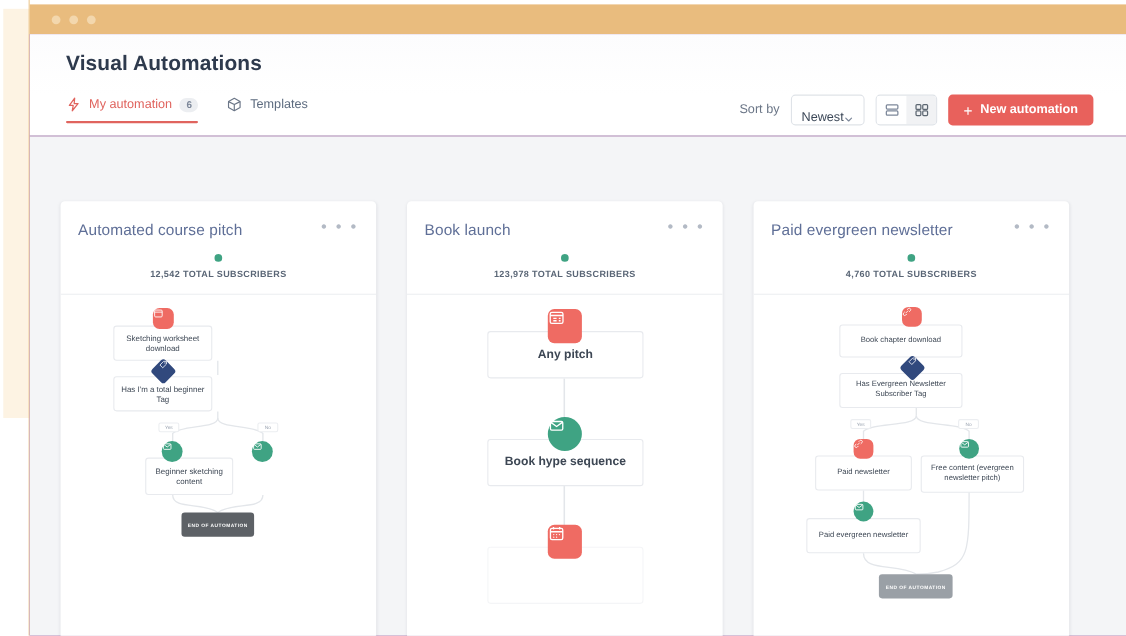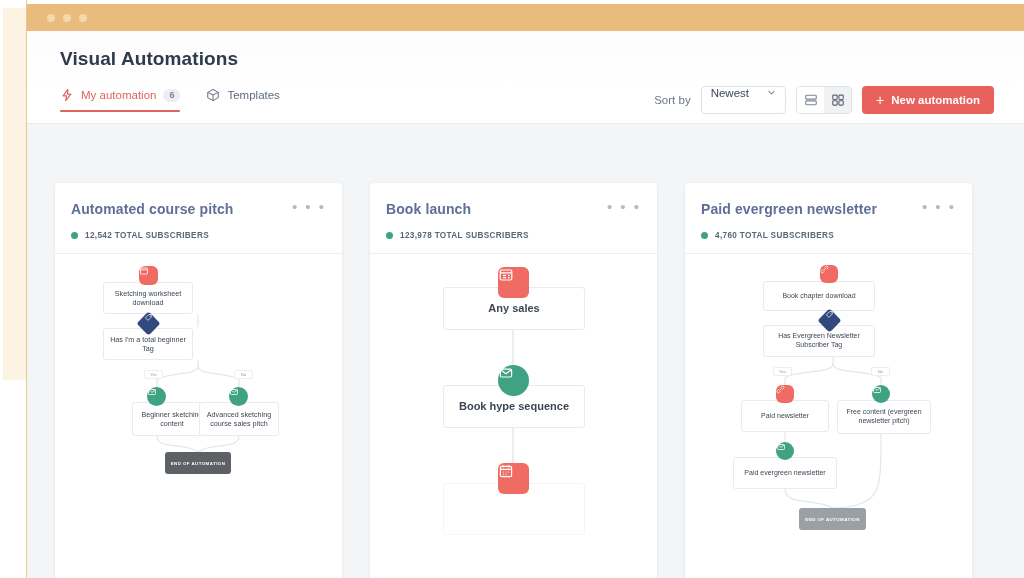--- a/index.html
+++ b/index.html
@@ -58,21 +58,21 @@
   }
   .tab-icon { width: 14px; height: 14px; display: block; }
   .tab-badge {
     background: #eceef1; color: #7c8799; border-radius: 9px;
     font-size: 9px; padding: 2px 6px; line-height: 1; font-weight: 600;
   }
 
   .toolbar { position: absolute; right: 30px; top: 55px; display: flex; align-items: center; gap: 10px; }
   .sortby-label { font-size: 11.5px; color: #6b7687; }
   .select {
-    display: flex; align-items: flex-start; gap: 18px;
+    display: flex; align-items: flex-end; 
     border: 1px solid #dfe3e8; border-radius: 4px;
     height: 28px; padding: 0 9px; background: #fff;
     font-size: 11.5px; color: #3c4858; cursor: pointer;
   }
   .chev { width: 9px; height: 9px; }
   .viewtoggle {
     display: flex; border: 1px solid #dfe3e8; border-radius: 4px;
     height: 28px; overflow: hidden; background: #fff;
   }
   .vt-btn {
@@ -94,23 +94,23 @@
     background: #f4f5f7;
   }
   .cards { position: absolute; left: 28px; top: 59px; display: flex; gap: 28px; }
   .card {
     width: 287px; height: 413px; background: #ffffff;
     border-radius: 4px; box-shadow: 0 1px 3px rgba(30,40,60,.10);
     overflow: hidden; display: flex; flex-direction: column;
   }
   .card-head { padding: 18px 16px 13px 16px; border-bottom: 1px solid #edeff2; }
   .card-title-row { display: flex; align-items: flex-start; justify-content: space-between; }
-  .card-title { font-size: 14px; font-weight: 700; color: #5f6f97; letter-spacing: .1px; }
+  .card-title { font-size: 14px; font-weight: 400; color: #5f6f97; letter-spacing: .1px; }
   .ellipsis { color: #b3bac5; font-size: 15px; letter-spacing: 2px; line-height: 12px; cursor: pointer; }
-  .card-meta { display: flex; align-items: center; gap: 7px; margin-top: 14px; }
+  .card-meta { display: flex; align-items: center; gap: 7px; margin-top: 14px; flex-direction: column; }
   .status-dot { width: 7px; height: 7px; border-radius: 50%; background: #3fa383; }
   .card-meta-text { font-size: 8.2px; color: #5a6676; letter-spacing: .35px; font-weight: 600; }
 
   .card-body { position: relative; flex: 1; overflow: hidden; }
   .flow { position: absolute; inset: 0; }
   .flow svg { position: absolute; left: 0; top: 0; }
 
   
   .node {
     position: absolute; background: #fff;
@@ -275,23 +275,20 @@
               <div class="node" style="left:62px;top:148px;width:80px;height:34px;font-size:7.2px;margin-left:15px;">
                 <span class="label">Beginner sketching content</span>
               </div>
               <div class="badge-ico circ" style="left:92px;top:133px;width:19px;height:19px;background:#3fa383;">
                 <svg viewBox="0 0 16 16" width="10" height="10" fill="none" stroke="#ffffff" stroke-width="1.3">
                     <rect x="2.5" y="4" width="11" height="8" rx="1.2"></rect>
                     <path d="M2.9 4.8 8 8.6l5.1-3.8"></path>
                   </svg>
               </div>
 
-              <div class="node" style="left:144px;top:148px;width:80px;height:34px;font-size:7.2px;">
-                <span class="label">Advanced sketching course sales pitch</span>
-              </div>
               <div class="badge-ico circ" style="left:174px;top:133px;width:19px;height:19px;background:#3fa383;">
                 <svg viewBox="0 0 16 16" width="10" height="10" fill="none" stroke="#ffffff" stroke-width="1.3">
                     <rect x="2.5" y="4" width="11" height="8" rx="1.2"></rect>
                     <path d="M2.9 4.8 8 8.6l5.1-3.8"></path>
                   </svg>
               </div>
 
               <div class="endnode" style="left:110px;top:198px;width:66px;height:22px;font-size:4.4px;">
                 <span>END OF AUTOMATION</span>
               </div>
@@ -314,21 +311,21 @@
             <div class="flow">
               <svg width="287" height="330">
                 <g fill="none" stroke="#e3e6ea" stroke-width="1.4">
                   <path d="M143 76 L143 112"></path>
                   <path d="M143 172 L143 224"></path>
                   <path d="M133 224 L153 224"></path>
                 </g>
               </svg>
 
               <div class="node" style="left:73px;top:33px;width:142px;height:43px;font-size:11px;font-weight:600;color:#3d4754;">
-                <span class="label">Any sales</span>
+                <span class="label">Any pitch</span>
               </div>
               <div class="badge-ico sq" style="left:128px;top:13px;width:31px;height:31px;background:#ef6b63;">
                 <svg viewBox="0 0 16 16" width="16" height="16" fill="none" stroke="#ffffff" stroke-width="1.2">
                     <rect x="2.2" y="3" width="11.6" height="10" rx="1.5"></rect>
                     <path d="M2.2 5.8h11.6M5 8.4h3M5 10.6h3M10 8.4h1.6M10 10.6h1.6"></path>
                   </svg>
               </div>
 
               <div class="node" style="left:73px;top:131px;width:142px;height:43px;font-size:11px;font-weight:600;color:#3d4754;">
                 <span class="label">Book hype sequence</span>

